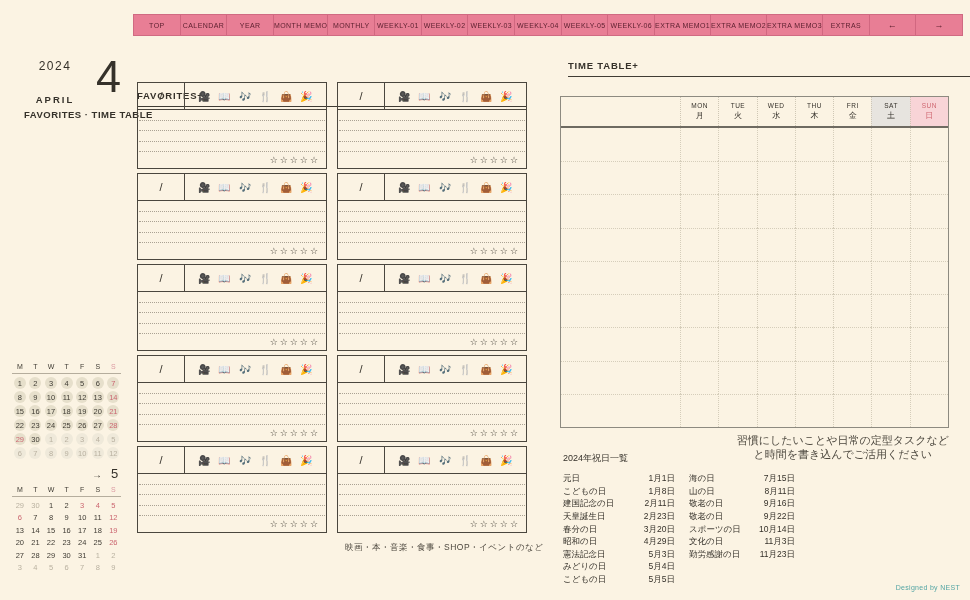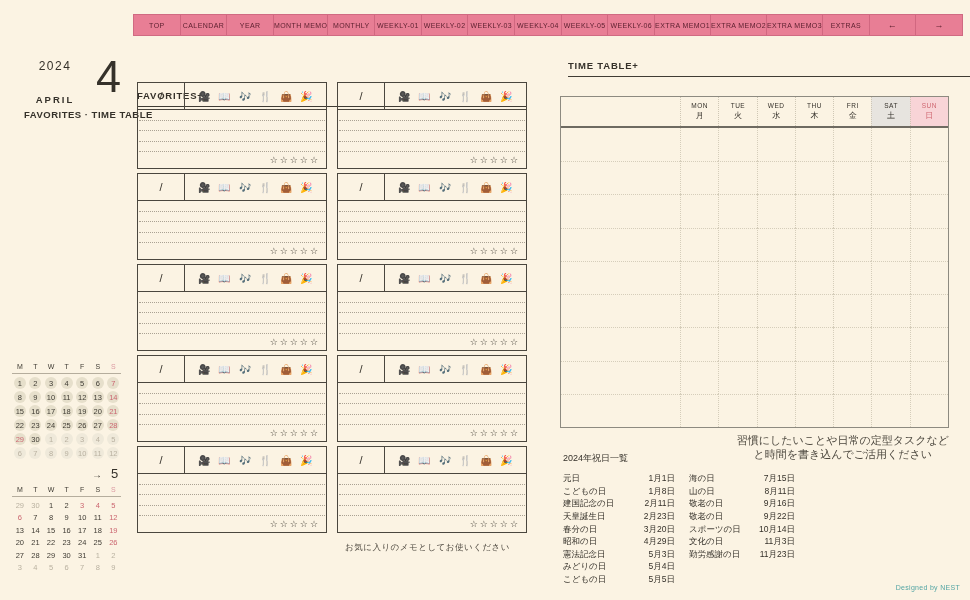--- a/index.html
+++ b/index.html
@@ -597,21 +597,21 @@
         </div>
       </div>
       <div class="card-line"></div>
       <div class="card-line"></div>
       <div class="card-line"></div>
       <div class="card-line"></div>
       <div class="card-stars">☆☆☆☆☆</div>
     </div>
   </div>
 <div class="fav-note">
-  <div>お気に入りのメモとしてお使いください</div>
+  <div>映画・本・音楽・食事・SHOP・イベントのなど</div>
 </div>
 
 <div class="timetable">
   <div class="tt-header">
       <div class="tt-day corner"></div>
       <div class="tt-day">
         <div class="en">MON</div>
         <div class="ja">月</div>
       </div>
       <div class="tt-day">

